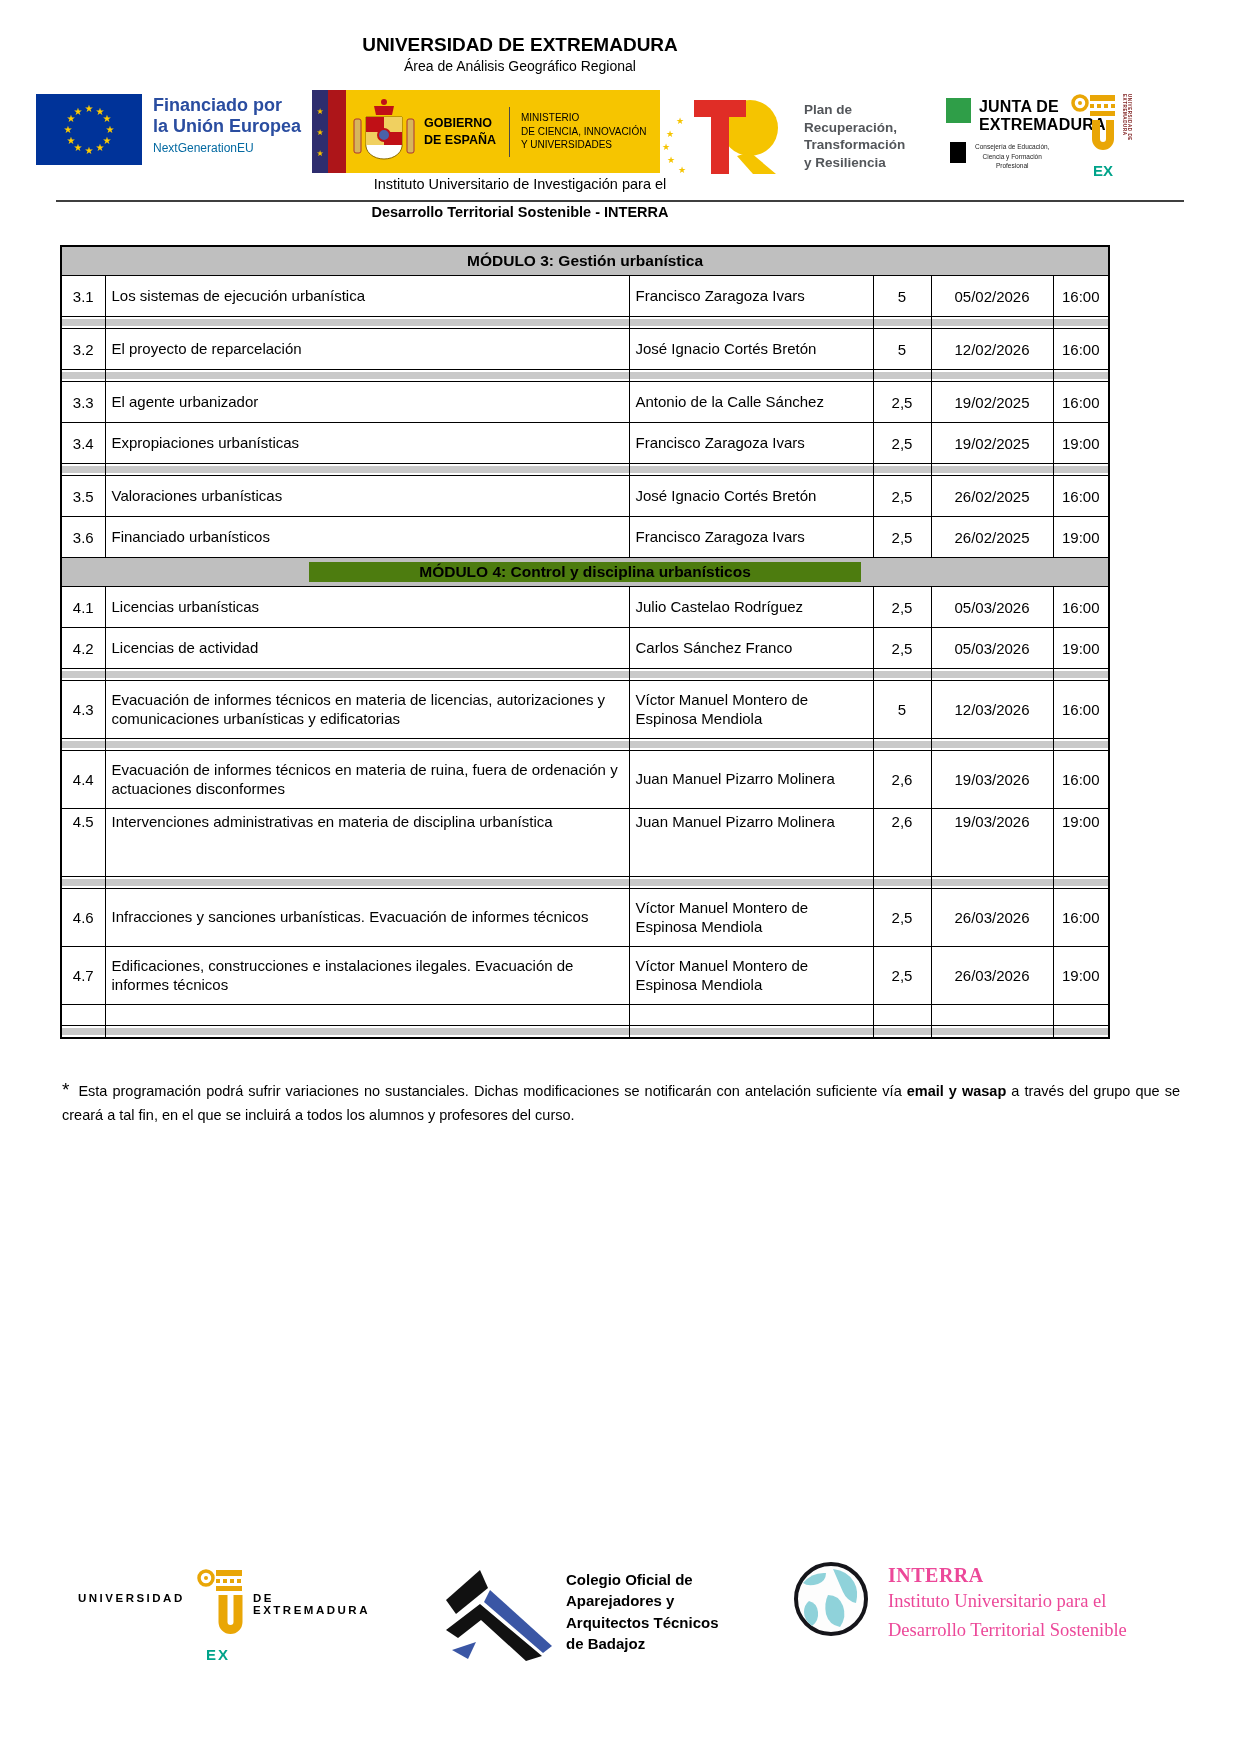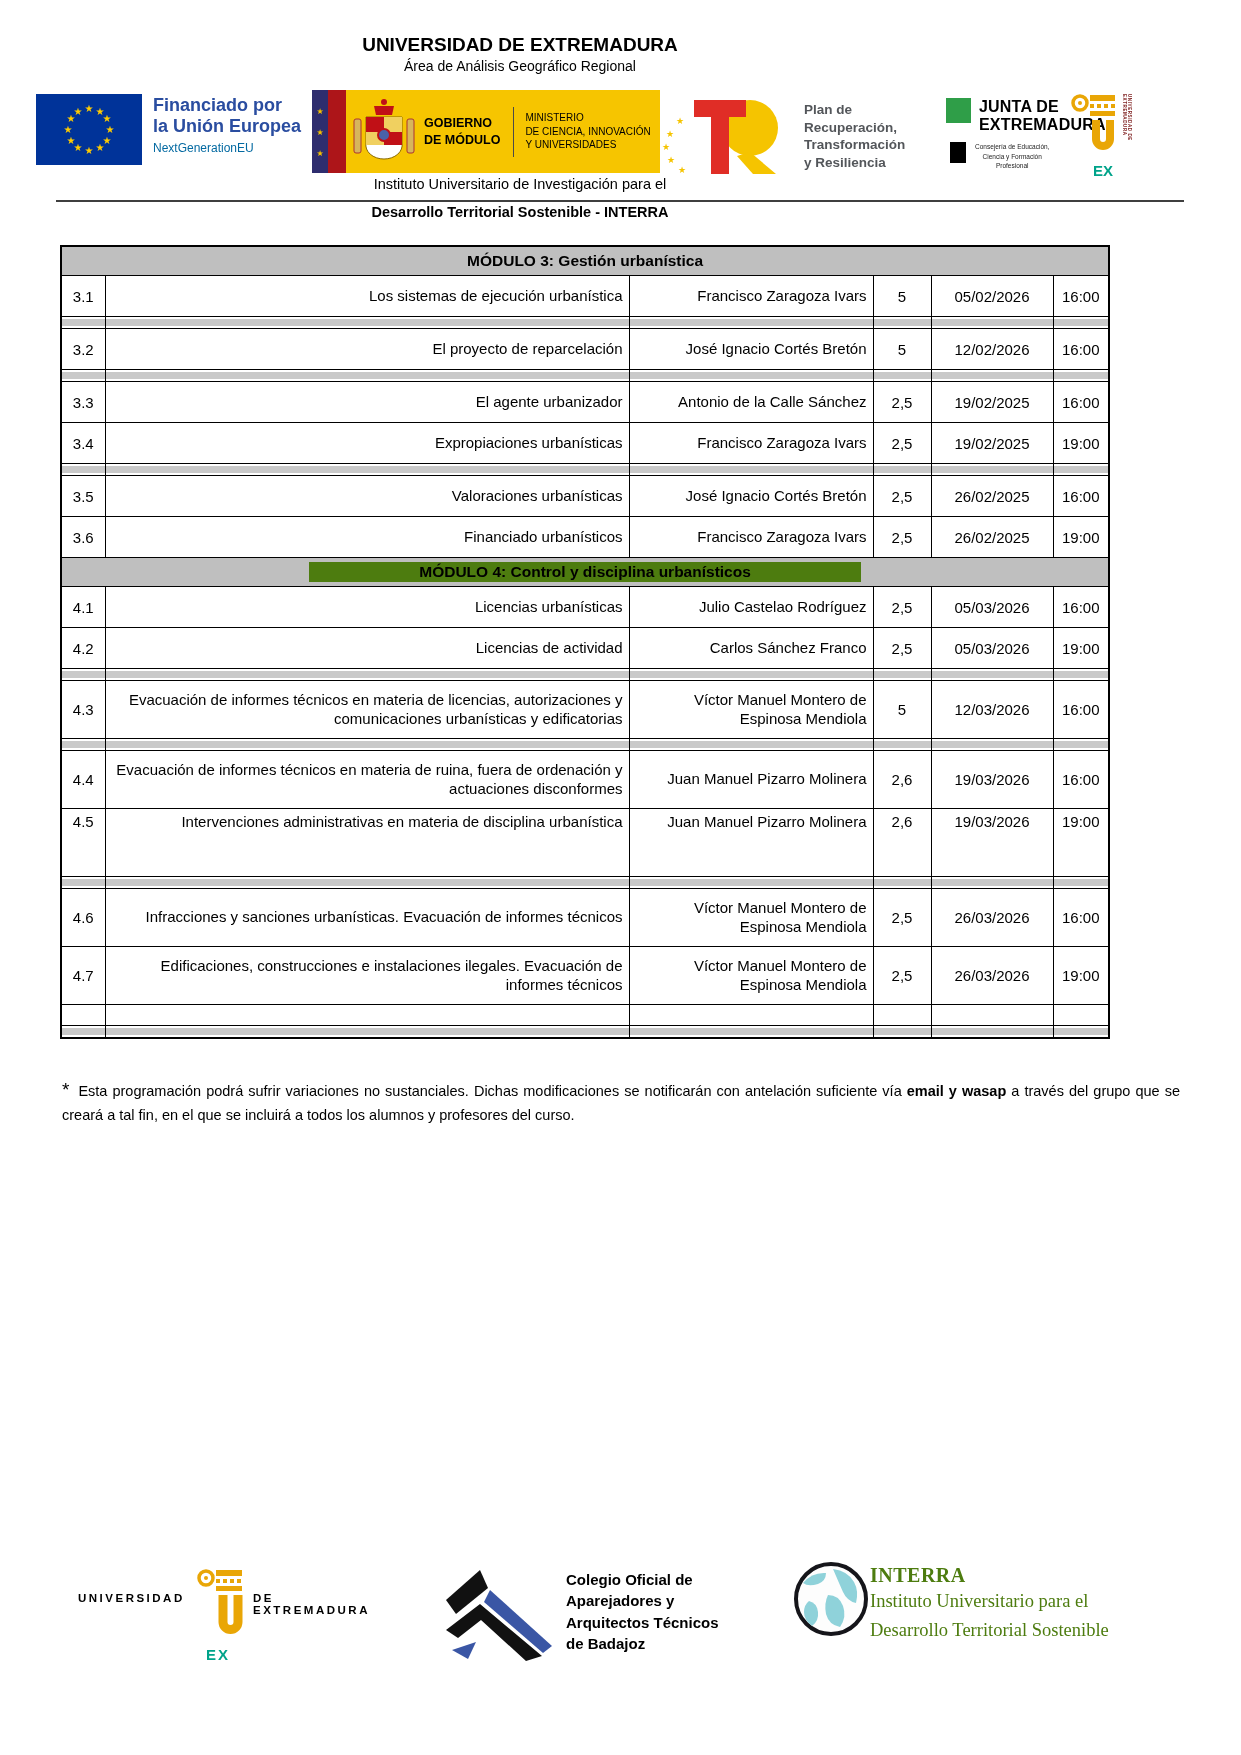--- a/index.html
+++ b/index.html
@@ -51,21 +51,21 @@
   .schedule{position:absolute;top:245px;left:60px;border-collapse:collapse;
             border:2px solid #000;table-layout:fixed;width:1048px;font-size:15px;}
   .schedule td{border:1px solid #000;overflow:hidden;}
   .module-row td{background:#bfbfbf;text-align:center;font-weight:bold;font-size:15.5px;height:26px;}
   .module-band{background:#4d7c0f;display:inline-block;padding:1px 110px;}
   .item-row{height:41px;}
   .item-row.tall{height:58px;}
   .item-row.xtall{height:68px;}
   .item-row.xtall td{vertical-align:top;padding-top:4px;}
   .col-num{text-align:center;}
-  .col-topic,.col-speaker{text-align:right;padding:3px 6px;line-height:1.25;}
+  .col-topic,.col-speaker{text-align:left;padding:3px 6px;line-height:1.25;}
   .col-hours,.col-date,.col-time{text-align:center;}
   .spacer-row td{height:11px;padding:0;}
   .spacer-fill{height:7px;margin:2px 0;background:#c9c9c9;}
   .gap-row td{height:18px;}
 
   
   .footnote{position:absolute;top:1076px;left:62px;width:1118px;margin:0;
             font-size:14.5px;line-height:1.5;text-align:justify;}
   .fn-star{font-size:19px;margin-right:9px;}
   .footnote b{font-weight:bold;}
@@ -75,21 +75,21 @@
   .uexf-word1{position:absolute;left:0;top:24px;font-size:11.5px;font-weight:bold;letter-spacing:2.5px;}
   .uexf-icon{position:absolute;left:118px;top:0;}
   .uexf-word2{position:absolute;left:175px;top:24px;font-size:11.5px;font-weight:bold;letter-spacing:2.5px;}
   .uexf-ex{position:absolute;left:128px;top:78px;font-size:15px;font-weight:bold;
            color:#00a38a;letter-spacing:2px;}
 
   .footer-colegio{position:absolute;top:1566px;left:440px;display:flex;}
   .colegio-text{margin-left:14px;padding-top:3px;font-size:15px;font-weight:bold;line-height:1.42;}
 
   .footer-interra{position:absolute;top:1560px;left:792px;display:flex;}
-  .interra-text{font-family:"Liberation Serif",serif;color:#4d7c0f;}
+  .interra-text{margin-left:18px;font-family:"Liberation Serif",serif;color:#ec4899;}
   .interra-name{font-size:20px;font-weight:bold;letter-spacing:0.5px;margin-top:4px;}
   .interra-line{font-size:18.5px;line-height:1.55;}
 </style>
 </head>
 <body>
 
 <div class="page">
 
   <div class="doc-title">UNIVERSIDAD DE EXTREMADURA</div>
   <div class="doc-subtitle">Área de Análisis Geográfico Regional</div>
@@ -142,21 +142,21 @@
         <path d="M13,20 h36 v26 a18,14 0 0 1 -18,16 a18,14 0 0 1 -18,-16 z" fill="#fff" stroke="#8a6a00" stroke-width="1"></path>
         <rect x="13" y="20" width="18" height="15" fill="#c01016"></rect>
         <rect x="31" y="20" width="18" height="15" fill="#f0d060"></rect>
         <rect x="13" y="35" width="18" height="13" fill="#f0d060"></rect>
         <rect x="31" y="35" width="18" height="13" fill="#c01016"></rect>
         <circle cx="31" cy="38" r="6" fill="#4a62a8" stroke="#c01016" stroke-width="2"></circle>
       </svg>
     </span>
     <span class="gob-label">
       <div>GOBIERNO</div>
-      <div>DE MÓDULO</div>
+      <div>DE ESPAÑA</div>
     </span>
     <span class="gob-divider"></span>
     <span class="gob-ministry">
       <div>MINISTERIO</div>
       <div>DE CIENCIA, INNOVACIÓN</div>
       <div>Y UNIVERSIDADES</div>
     </span>
   </div>
 
   <div class="logo-tr">

